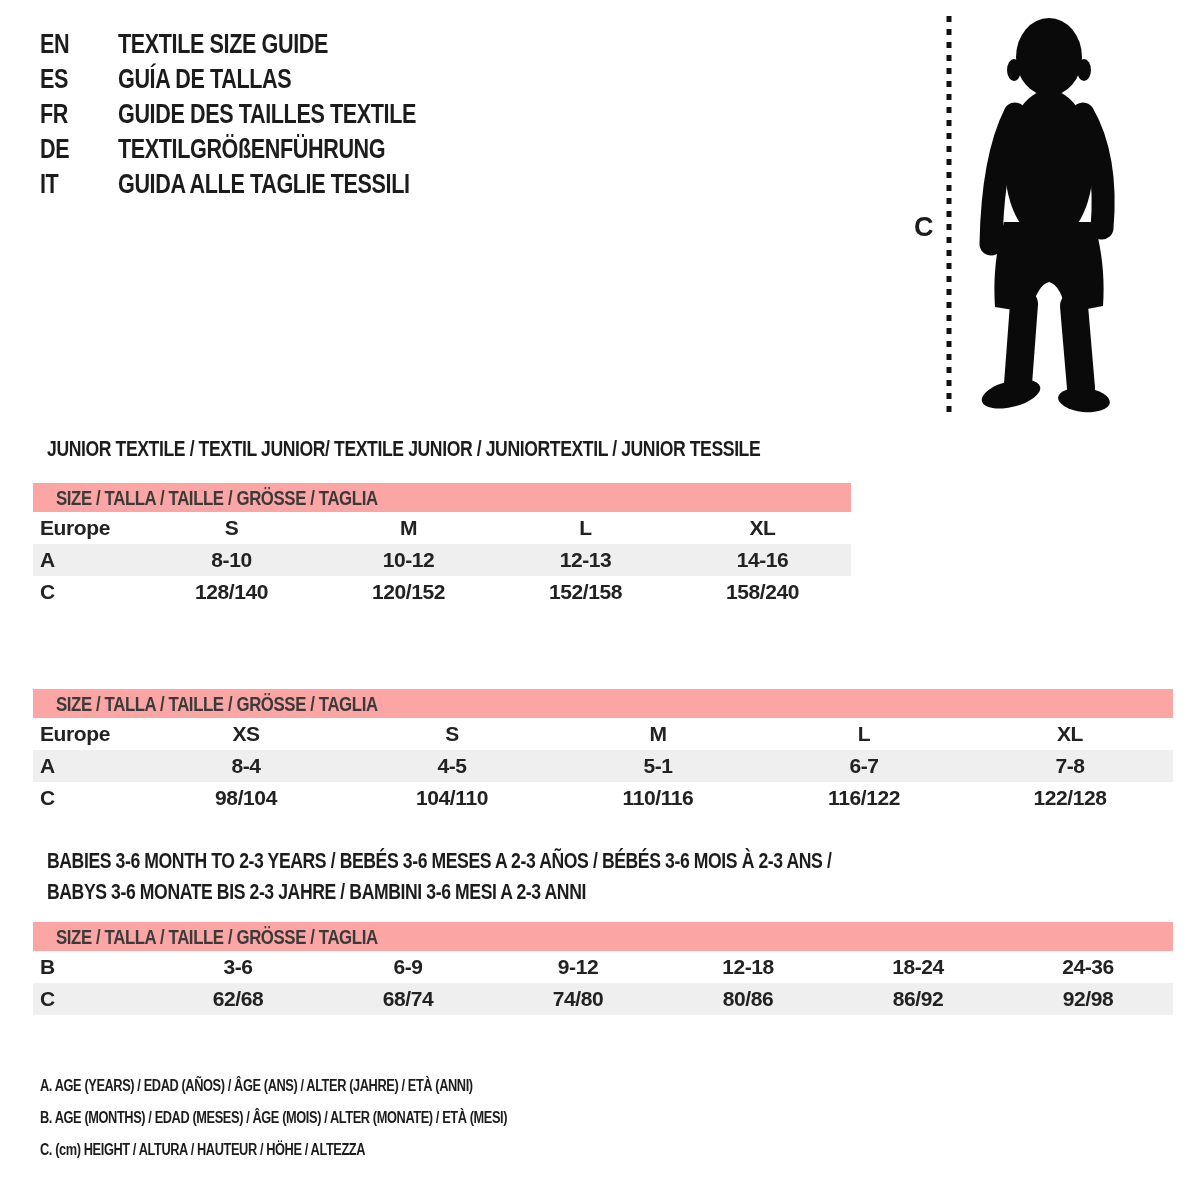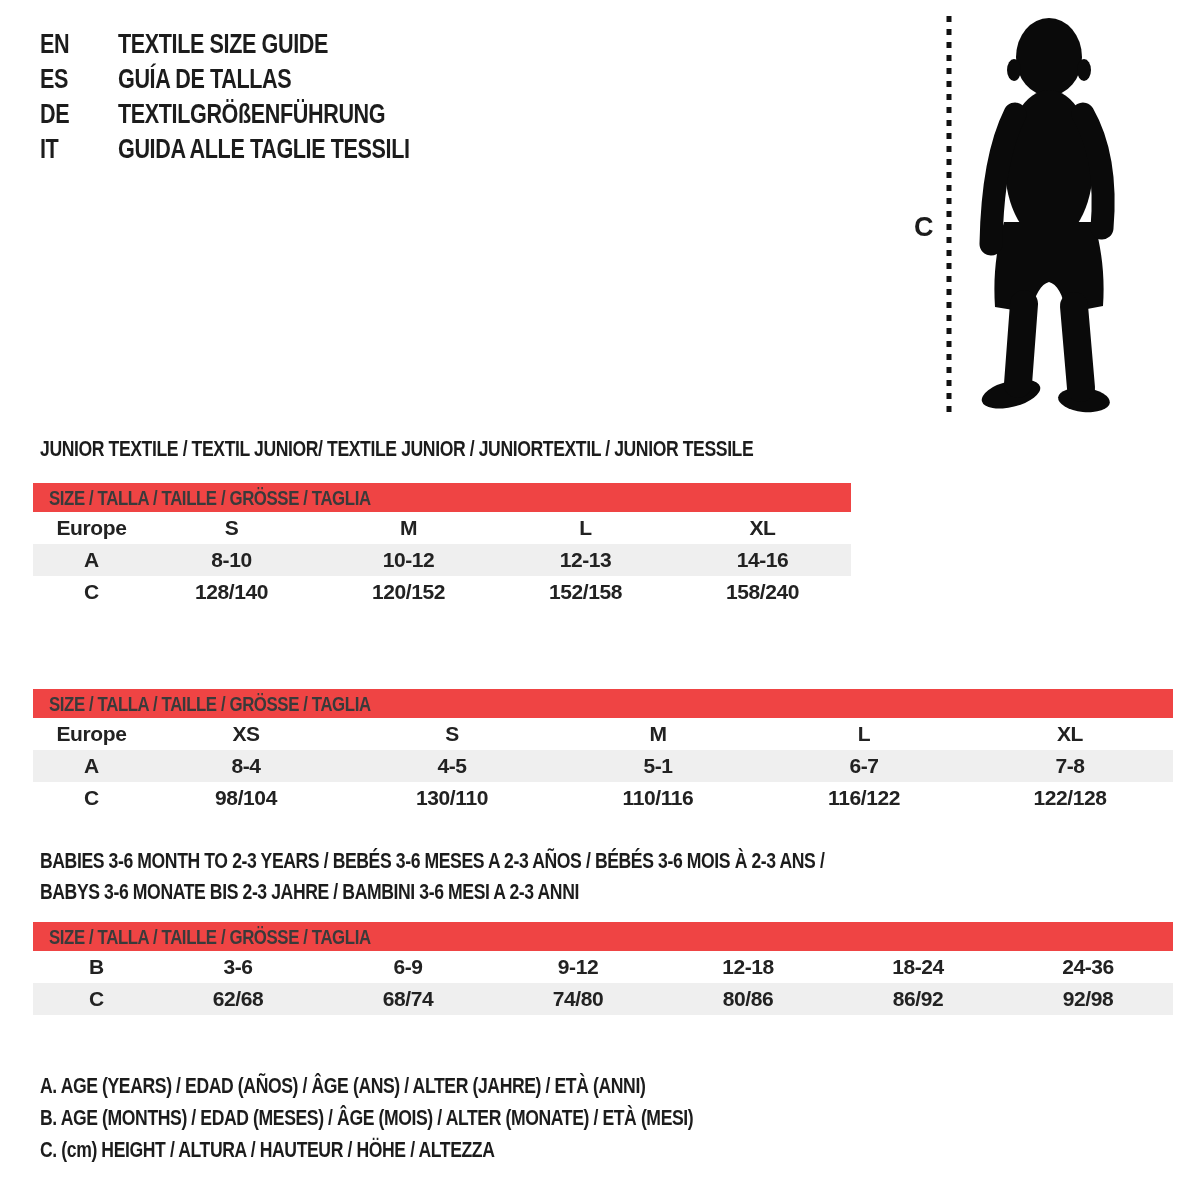--- a/index.html
+++ b/index.html
@@ -36,62 +36,66 @@
   
   .measure-line { position: absolute; left: 946px; top: 16px; }
   .measure-label {
     position: absolute; left: 914px; top: 212px;
     font-weight: 700; font-size: 27px;
   }
   .silhouette { position: absolute; left: 967px; top: 16px; }
 
   
   .section-heading {
-    position: absolute; left: 40px;
+    position: absolute; left: 47px;
     font-weight: 700; font-size: 22px;
     white-space: nowrap;
   }
   .heading-line { height: 31px; line-height: 31px; }
   .sub-a { font-size: 14px; vertical-align: -3px; }
 
   
   table.size-table {
     position: absolute; left: 33px;
     border-collapse: collapse; table-layout: fixed;
     font-weight: 700; font-size: 21px; letter-spacing: -0.4px;
     color: #222222;
   }
   .size-table td { padding: 0; text-align: center; height: 32px; vertical-align: middle; }
   .size-table tr.bar td {
-    background: #ef4444; color: #3a3a3a;
-    text-align: left; padding-left: 16px; height: 29px;
-  }
-  .size-table td.lbl { text-align: center; padding-left: 7px; }
+    background: #fca5a5; color: #3a3a3a;
+    text-align: left; padding-left: 23px; height: 29px;
+  }
+  .size-table td.lbl { text-align: left; padding-left: 7px; }
   .size-table tr.shade td { background: #efefef; }
 
   
   .legend {
     position: absolute; left: 40px; top: 1070px;
-    font-weight: 700; font-size: 22px;
+    font-weight: 700; font-size: 16px;
   }
   .legend-line { height: 32px; line-height: 32px; }
 </style>
 </head>
 <body>
 
 <div id="canvas">
 
   <div class="lang">
     <div class="lang-row">
       <span class="lang-code"><span class="cond">EN</span></span>
       <span class="cond">TEXTILE SIZE GUIDE</span>
     </div>
     <div class="lang-row">
       <span class="lang-code"><span class="cond">ES</span></span>
       <span class="cond">GUÍA DE TALLAS</span>
+    </div>
+    <div class="lang-row">
+      <span class="lang-code"><span class="cond">FR</span></span>
+      <span class="cond">GUIDE DES TAILLES TEXTILE</span>
     </div>
     <div class="lang-row">
       <span class="lang-code"><span class="cond">DE</span></span>
       <span class="cond">TEXTILGRÖßENFÜHRUNG</span>
     </div>
     <div class="lang-row">
       <span class="lang-code"><span class="cond">IT</span></span>
       <span class="cond">GUIDA ALLE TAGLIE TESSILI</span>
     </div>
   </div>
@@ -193,21 +197,21 @@
       <td class="lbl">A</td>
       <td>8-4</td>
       <td>4-5</td>
       <td>5-1</td>
       <td>6-7</td>
       <td>7-8</td>
     </tr>
     <tr>
       <td class="lbl">C</td>
       <td>98/104</td>
-      <td>130/110</td>
+      <td>104/110</td>
       <td>110/116</td>
       <td>116/122</td>
       <td>122/128</td>
     </tr>
   </tbody>
     </table>
 
   <div class="section-heading" style="top:845px;">
     <div class="heading-line"><span class="cond">BABIES 3-6 MONTH TO 2-3 YEARS / BEBÉS 3-6 MESES A 2-3 AÑOS / BÉBÉS 3-6 MOIS À 2-3 ANS /</span></div>
     <div class="heading-line"><span class="cond">BABYS 3-6 MONATE BIS 2-3 JAHRE / BAMBINI 3-6 MESI A 2-3 ANNI</span></div>

